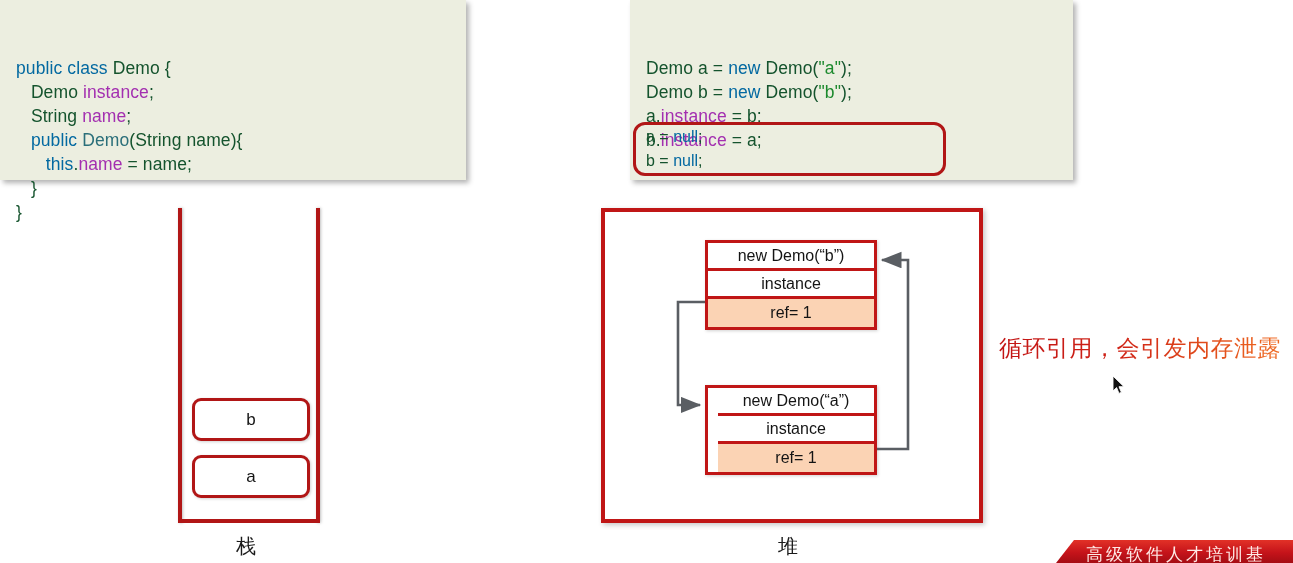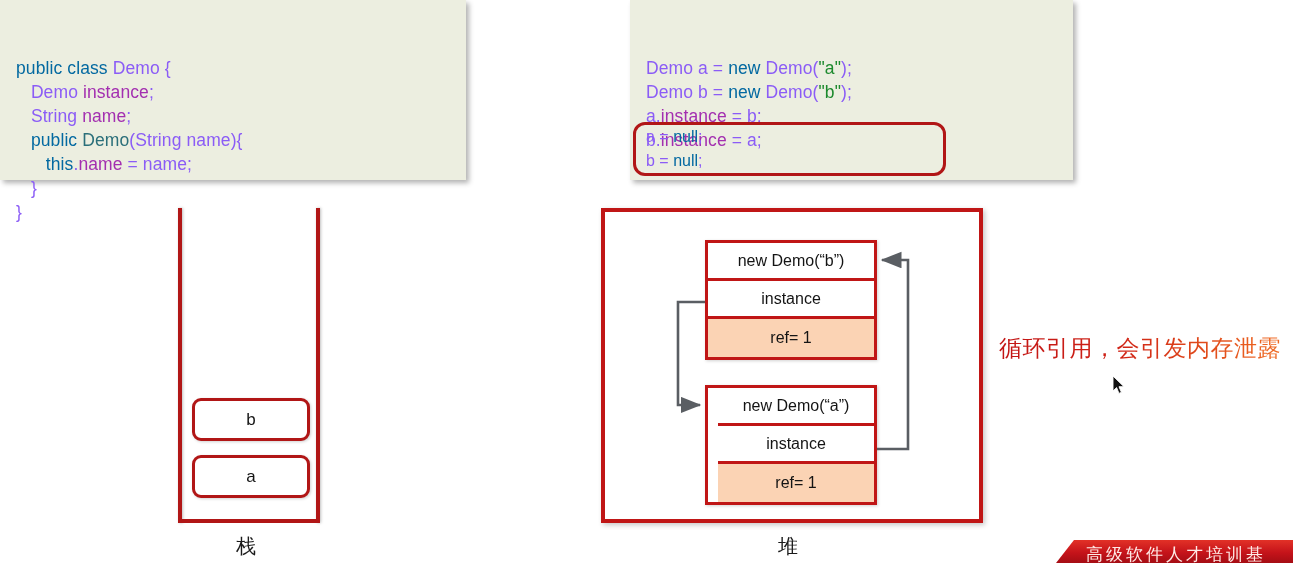--- a/index.html
+++ b/index.html
@@ -28,21 +28,21 @@
   .code-line{height:24px;}
   #code-left .code-line{padding-left:16px;}
   #code-right .code-line{padding-left:16px;}
   #code-left .pad{padding-top:8px;}
   #code-right .pad{padding-top:8px;}
 
   .kw{color:#0369a1;}       
   .type{color:#2b6f7a;}     
   .fld{color:#a32fb0;}      
   .str{color:#1d8a2e;}      
-  .pl{color:#8b5cf6;}
+  .pl{color:#14532d;}
 
   .null-box{
     position:absolute;
     left:633px;top:122px;width:313px;height:54px;
     border:3px solid #b11616;
     border-radius:12px;
     box-sizing:border-box;
     background:transparent;
   }
   .null-box .code-line{padding-left:10px;}
@@ -74,21 +74,21 @@
     box-shadow:2px 2px 5px rgba(0,0,0,0.22);
   }
   .heap-obj{
     position:absolute;width:172px;
     border:3px solid #c01616;box-sizing:border-box;background:#ffffff;
     box-shadow:1px 1px 3px rgba(0,0,0,0.18);
   }
   #heap-obj-b{left:705px;top:240px;}
   #heap-obj-a{left:705px;top:385px;padding-left:10px;}
   .heap-row{
-    height:38px;display:flex;align-items:center;justify-content:center;
+    height:28px;display:flex;align-items:center;justify-content:center;
     font-size:16px;color:#141414;box-sizing:border-box;
     border-bottom:3px solid #c01616;background:#ffffff;
   }
   .heap-row.last{border-bottom:none;background:#fbd3b4;}
   .heap-row.ref{background:#fbd3b4;}
 
   
   #arrows{position:absolute;left:0;top:0;width:1293px;height:563px;pointer-events:none;}
 
   

